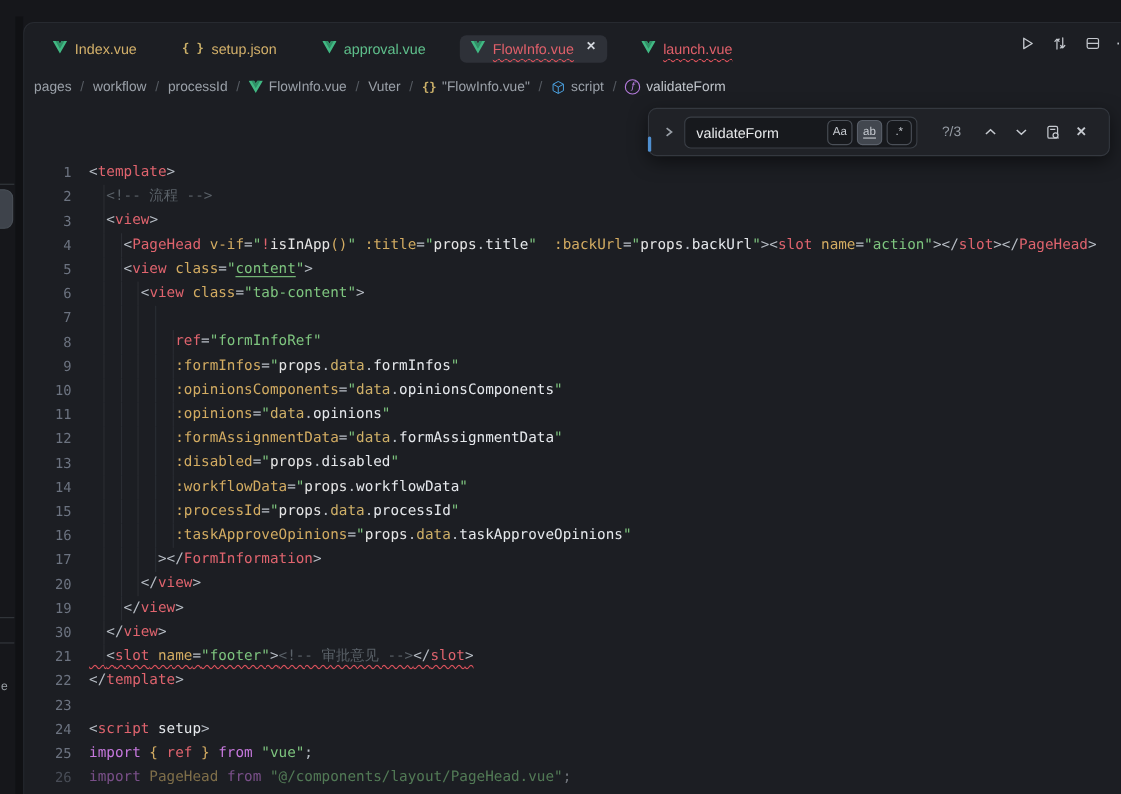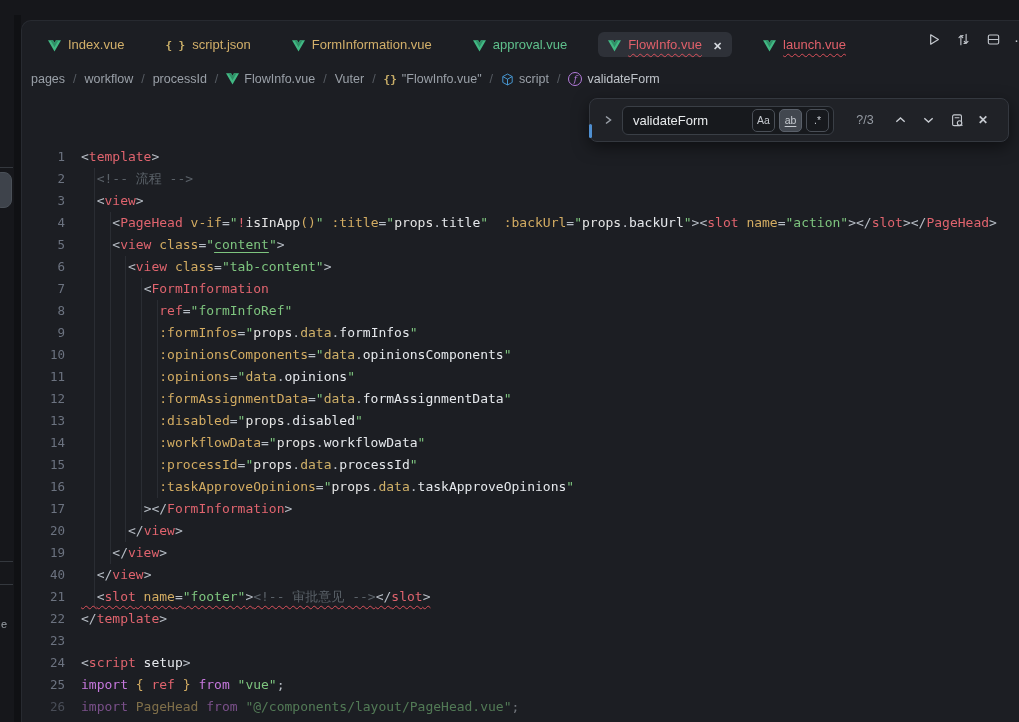--- a/index.html
+++ b/index.html
@@ -15,21 +15,21 @@
   
   .seam{position:absolute;left:14px;top:15px;bottom:0;width:7px;background:#101114;}
   .rail-line{position:absolute;left:0;width:13px;height:1px;background:#34383e;}
   .rail-pill{position:absolute;left:-7px;top:172px;width:17px;height:34px;background:#3e434b;border:1px solid #4a5058;border-radius:8px;}
   .rail-e{position:absolute;left:1px;top:618px;font-size:11px;color:#9aa0a6;}
   
   .panel{position:absolute;left:21px;top:20px;width:998px;height:702px;background:#1c1e23;
     border-top-left-radius:10px;border-top:1px solid #272a30;border-left:1px solid #272a30;overflow:hidden;}
   
   .tabbar{position:absolute;left:0;top:7px;right:0;height:32px;display:flex;align-items:center;padding-left:16px;}
-  .tab{display:flex;align-items:flex-end;gap:7px;padding:5px 10px;margin-right:21px;border-radius:6px;font-size:13px;white-space:nowrap;cursor:default;}
+  .tab{display:flex;align-items:flex-start;gap:7px;padding:5px 10px;margin-right:21px;border-radius:6px;font-size:13px;white-space:nowrap;cursor:default;}
   .tab.active{background:#2e3138;}
   .t-yellow{color:#d3b06a}.t-green{color:#5fc08c}.t-red{color:#e0606a}
   .wavy{text-decoration:underline wavy #d9505a;text-decoration-thickness:1px;text-underline-offset:4px;text-decoration-skip-ink:none;}
   .tab-close{margin-left:4px;color:#d4d8de;font-size:11px;font-weight:700;line-height:1;}
   .json-ic{color:#cbb069;font-weight:700;font-size:11px;font-family:"DejaVu Sans Mono",monospace;}
   .tab-actions{position:absolute;left:903px;top:10px;display:flex;align-items:center;gap:14px;color:#c3c7cd;}
   .tab-actions .ic{width:16px;height:16px;display:flex;align-items:center;justify-content:center;}
   .more-dots{font-size:15px;letter-spacing:1px;color:#c3c7cd;}
   
   .crumbs{position:absolute;left:0;top:45px;right:0;height:26px;display:flex;align-items:center;padding-left:9px;
@@ -84,28 +84,21 @@
     <div class="tabbar">
         <div class="tab">
           <svg width="13" height="12" viewBox="0 0 24 21">
             <path fill="#41b883" d="M14.7 0L12 4.7 9.3 0H0l12 20.8L24 0z"></path>
             <path fill="#2f8f66" d="M14.7 0L12 4.7 9.3 0H4.6L12 12.9 19.4 0z"></path>
           </svg>
           <span class="t-yellow">Index.vue</span>
         </div>
         <div class="tab">
           <span class="json-ic">{ }</span>
-          <span class="t-yellow">script.json</span>
-        </div>
-        <div class="tab">
-          <svg width="13" height="12" viewBox="0 0 24 21">
-            <path fill="#41b883" d="M14.7 0L12 4.7 9.3 0H0l12 20.8L24 0z"></path>
-            <path fill="#2f8f66" d="M14.7 0L12 4.7 9.3 0H4.6L12 12.9 19.4 0z"></path>
-          </svg>
-          <span class="t-yellow">FormInformation.vue</span>
+          <span class="t-yellow">setup.json</span>
         </div>
         <div class="tab">
           <svg width="13" height="12" viewBox="0 0 24 21">
             <path fill="#41b883" d="M14.7 0L12 4.7 9.3 0H0l12 20.8L24 0z"></path>
             <path fill="#2f8f66" d="M14.7 0L12 4.7 9.3 0H4.6L12 12.9 19.4 0z"></path>
           </svg>
           <span class="t-green">approval.vue</span>
         </div>
         <div class="tab active">
           <svg width="13" height="12" viewBox="0 0 24 21">
@@ -236,34 +229,34 @@
       <span class="find-close">✕</span>
     </div>
 
     <div class="code">
         <div class="line"><span class="num">1</span><span class="ltext"><span class="tok-p">&lt;</span><span class="tok-tag">template</span><span class="tok-p">&gt;</span></span></div>
         <div class="line"><span class="num">2</span><span class="guide" style="left: 72px;"></span><span class="ltext">  <span class="tok-cm">&lt;!-- 流程 --&gt;</span></span></div>
         <div class="line"><span class="num">3</span><span class="guide" style="left: 72px;"></span><span class="ltext">  <span class="tok-p">&lt;</span><span class="tok-tag">view</span><span class="tok-p">&gt;</span></span></div>
         <div class="line"><span class="num">4</span><span class="guide" style="left: 72px;"></span><span class="guide" style="left: 87.654px;"></span><span class="ltext">    <span class="tok-p">&lt;</span><span class="tok-tag">PageHead</span><span class="tok-attr"> v-if</span><span class="tok-p">=</span><span class="tok-str">"</span><span class="tok-tag">!</span><span class="tok-blue">isInApp</span><span class="tok-attr">()</span><span class="tok-str">"</span><span class="tok-attr"> :title</span><span class="tok-p">=</span><span class="tok-str">"</span><span class="tok-blue">props</span><span class="tok-p">.</span><span class="tok-mem">title</span><span class="tok-str">"</span><span class="tok-attr">  :backUrl</span><span class="tok-p">=</span><span class="tok-str">"</span><span class="tok-blue">props</span><span class="tok-p">.</span><span class="tok-mem">backUrl</span><span class="tok-str">"</span><span class="tok-p">&gt;&lt;</span><span class="tok-tag">slot</span><span class="tok-attr"> name</span><span class="tok-p">=</span><span class="tok-str">"action"</span><span class="tok-p">&gt;&lt;/</span><span class="tok-tag">slot</span><span class="tok-p">&gt;&lt;/</span><span class="tok-tag">PageHead</span><span class="tok-p">&gt;</span></span></div>
         <div class="line"><span class="num">5</span><span class="guide" style="left: 72px;"></span><span class="guide" style="left: 87.654px;"></span><span class="ltext">    <span class="tok-p">&lt;</span><span class="tok-tag">view</span><span class="tok-attr"> class</span><span class="tok-p">=</span><span class="tok-str">"</span><span class="tok-strU">content</span><span class="tok-str">"</span><span class="tok-p">&gt;</span></span></div>
         <div class="line"><span class="num">6</span><span class="guide" style="left: 72px;"></span><span class="guide" style="left: 87.654px;"></span><span class="guide" style="left: 103.308px;"></span><span class="ltext">      <span class="tok-p">&lt;</span><span class="tok-tag">view</span><span class="tok-attr"> class</span><span class="tok-p">=</span><span class="tok-str">"tab-content"</span><span class="tok-p">&gt;</span></span></div>
-        <div class="line"><span class="num">7</span><span class="guide" style="left: 72px;"></span><span class="guide" style="left: 87.654px;"></span><span class="guide" style="left: 103.308px;"></span><span class="guide" style="left: 118.962px;"></span><span class="ltext">        <span class="tok-p">&lt;</span><span class="tok-tag">FormInformation</span></span></div>
+        <div class="line"><span class="num">7</span><span class="guide" style="left: 72px;"></span><span class="guide" style="left: 87.654px;"></span><span class="guide" style="left: 103.308px;"></span><span class="guide" style="left: 118.962px;"></span></div>
         <div class="line"><span class="num">8</span><span class="guide" style="left: 72px;"></span><span class="guide" style="left: 87.654px;"></span><span class="guide" style="left: 103.308px;"></span><span class="guide" style="left: 118.962px;"></span><span class="guide" style="left: 134.616px;"></span><span class="ltext">          <span class="tok-tag">ref</span><span class="tok-p">=</span><span class="tok-str">"formInfoRef"</span></span></div>
         <div class="line"><span class="num">9</span><span class="guide" style="left: 72px;"></span><span class="guide" style="left: 87.654px;"></span><span class="guide" style="left: 103.308px;"></span><span class="guide" style="left: 118.962px;"></span><span class="guide" style="left: 134.616px;"></span><span class="ltext">          <span class="tok-attr">:formInfos</span><span class="tok-p">=</span><span class="tok-str">"</span><span class="tok-blue">props</span><span class="tok-p">.</span><span class="tok-kh">data</span><span class="tok-p">.</span><span class="tok-mem">formInfos</span><span class="tok-str">"</span></span></div>
         <div class="line"><span class="num">10</span><span class="guide" style="left: 72px;"></span><span class="guide" style="left: 87.654px;"></span><span class="guide" style="left: 103.308px;"></span><span class="guide" style="left: 118.962px;"></span><span class="guide" style="left: 134.616px;"></span><span class="ltext">          <span class="tok-attr">:opinionsComponents</span><span class="tok-p">=</span><span class="tok-str">"</span><span class="tok-kh">data</span><span class="tok-p">.</span><span class="tok-mem">opinionsComponents</span><span class="tok-str">"</span></span></div>
         <div class="line"><span class="num">11</span><span class="guide" style="left: 72px;"></span><span class="guide" style="left: 87.654px;"></span><span class="guide" style="left: 103.308px;"></span><span class="guide" style="left: 118.962px;"></span><span class="guide" style="left: 134.616px;"></span><span class="ltext">          <span class="tok-attr">:opinions</span><span class="tok-p">=</span><span class="tok-str">"</span><span class="tok-kh">data</span><span class="tok-p">.</span><span class="tok-mem">opinions</span><span class="tok-str">"</span></span></div>
         <div class="line"><span class="num">12</span><span class="guide" style="left: 72px;"></span><span class="guide" style="left: 87.654px;"></span><span class="guide" style="left: 103.308px;"></span><span class="guide" style="left: 118.962px;"></span><span class="guide" style="left: 134.616px;"></span><span class="ltext">          <span class="tok-attr">:formAssignmentData</span><span class="tok-p">=</span><span class="tok-str">"</span><span class="tok-kh">data</span><span class="tok-p">.</span><span class="tok-mem">formAssignmentData</span><span class="tok-str">"</span></span></div>
         <div class="line"><span class="num">13</span><span class="guide" style="left: 72px;"></span><span class="guide" style="left: 87.654px;"></span><span class="guide" style="left: 103.308px;"></span><span class="guide" style="left: 118.962px;"></span><span class="guide" style="left: 134.616px;"></span><span class="ltext">          <span class="tok-attr">:disabled</span><span class="tok-p">=</span><span class="tok-str">"</span><span class="tok-blue">props</span><span class="tok-p">.</span><span class="tok-mem">disabled</span><span class="tok-str">"</span></span></div>
         <div class="line"><span class="num">14</span><span class="guide" style="left: 72px;"></span><span class="guide" style="left: 87.654px;"></span><span class="guide" style="left: 103.308px;"></span><span class="guide" style="left: 118.962px;"></span><span class="guide" style="left: 134.616px;"></span><span class="ltext">          <span class="tok-attr">:workflowData</span><span class="tok-p">=</span><span class="tok-str">"</span><span class="tok-blue">props</span><span class="tok-p">.</span><span class="tok-mem">workflowData</span><span class="tok-str">"</span></span></div>
         <div class="line"><span class="num">15</span><span class="guide" style="left: 72px;"></span><span class="guide" style="left: 87.654px;"></span><span class="guide" style="left: 103.308px;"></span><span class="guide" style="left: 118.962px;"></span><span class="guide" style="left: 134.616px;"></span><span class="ltext">          <span class="tok-attr">:processId</span><span class="tok-p">=</span><span class="tok-str">"</span><span class="tok-blue">props</span><span class="tok-p">.</span><span class="tok-kh">data</span><span class="tok-p">.</span><span class="tok-mem">processId</span><span class="tok-str">"</span></span></div>
         <div class="line"><span class="num">16</span><span class="guide" style="left: 72px;"></span><span class="guide" style="left: 87.654px;"></span><span class="guide" style="left: 103.308px;"></span><span class="guide" style="left: 118.962px;"></span><span class="guide" style="left: 134.616px;"></span><span class="ltext">          <span class="tok-attr">:taskApproveOpinions</span><span class="tok-p">=</span><span class="tok-str">"</span><span class="tok-blue">props</span><span class="tok-p">.</span><span class="tok-kh">data</span><span class="tok-p">.</span><span class="tok-mem">taskApproveOpinions</span><span class="tok-str">"</span></span></div>
         <div class="line"><span class="num">17</span><span class="guide" style="left: 72px;"></span><span class="guide" style="left: 87.654px;"></span><span class="guide" style="left: 103.308px;"></span><span class="guide" style="left: 118.962px;"></span><span class="ltext">        <span class="tok-p">&gt;&lt;/</span><span class="tok-tag">FormInformation</span><span class="tok-p">&gt;</span></span></div>
         <div class="line"><span class="num">20</span><span class="guide" style="left: 72px;"></span><span class="guide" style="left: 87.654px;"></span><span class="guide" style="left: 103.308px;"></span><span class="ltext">      <span class="tok-p">&lt;/</span><span class="tok-tag">view</span><span class="tok-p">&gt;</span></span></div>
         <div class="line"><span class="num">19</span><span class="guide" style="left: 72px;"></span><span class="guide" style="left: 87.654px;"></span><span class="ltext">    <span class="tok-p">&lt;/</span><span class="tok-tag">view</span><span class="tok-p">&gt;</span></span></div>
-        <div class="line"><span class="num">40</span><span class="guide" style="left: 72px;"></span><span class="ltext">  <span class="tok-p">&lt;/</span><span class="tok-tag">view</span><span class="tok-p">&gt;</span></span></div>
+        <div class="line"><span class="num">30</span><span class="guide" style="left: 72px;"></span><span class="ltext">  <span class="tok-p">&lt;/</span><span class="tok-tag">view</span><span class="tok-p">&gt;</span></span></div>
         <div class="line"><span class="num">21</span><span class="guide" style="left: 72px;"></span><span class="ltext wavy">  <span class="tok-p">&lt;</span><span class="tok-tag">slot</span><span class="tok-attr"> name</span><span class="tok-p">=</span><span class="tok-str">"footer"</span><span class="tok-p">&gt;</span><span class="tok-cm">&lt;!-- 审批意见 --&gt;</span><span class="tok-p">&lt;/</span><span class="tok-tag">slot</span><span class="tok-p">&gt;</span></span></div>
         <div class="line"><span class="num">22</span><span class="ltext"><span class="tok-p">&lt;/</span><span class="tok-tag">template</span><span class="tok-p">&gt;</span></span></div>
         <div class="line"><span class="num">23</span><span class="ltext"></span></div>
         <div class="line"><span class="num">24</span><span class="ltext"><span class="tok-p">&lt;</span><span class="tok-tag">script</span><span class="tok-bold"> setup</span><span class="tok-p">&gt;</span></span></div>
         <div class="line"><span class="num">25</span><span class="ltext"><span class="tok-kw">import</span><span class="tok-attr"> { </span><span class="tok-tag">ref</span><span class="tok-attr"> } </span><span class="tok-kw">from</span><span class="tok-str"> "vue"</span><span class="tok-p">;</span></span></div>
         <div class="line dim"><span class="num">26</span><span class="ltext"><span class="tok-kw">import</span><span class="tok-kh"> PageHead </span><span class="tok-kw">from</span><span class="tok-str"> "@/components/layout/PageHead.vue"</span><span class="tok-p">;</span></span></div>
       </div>
   </div>
 </div>
 

